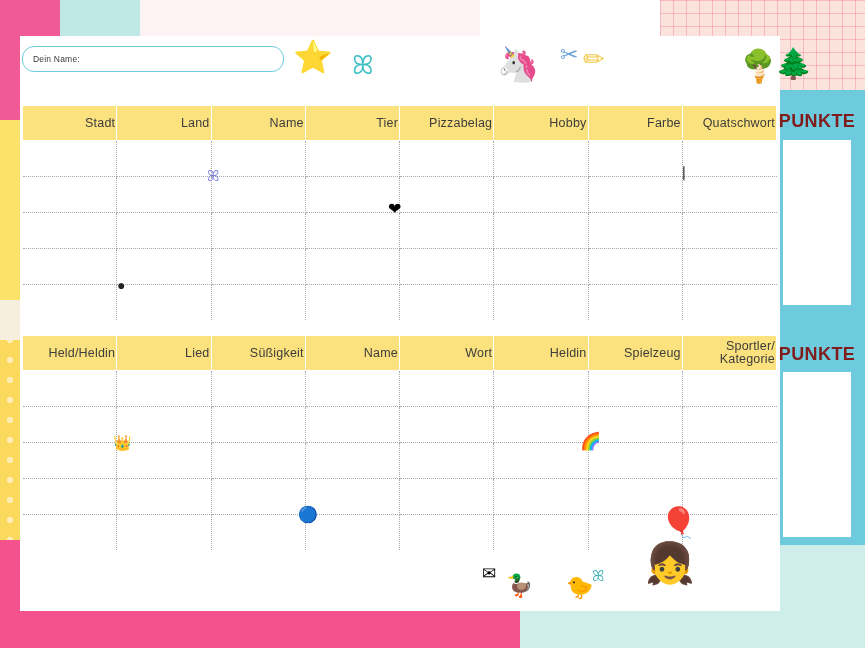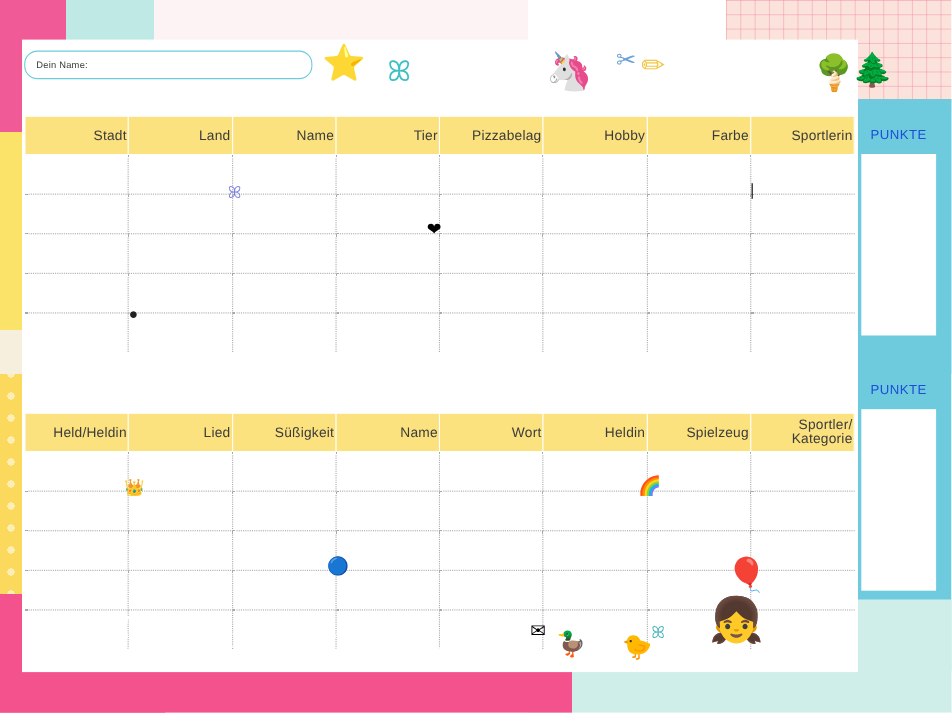--- a/index.html
+++ b/index.html
@@ -111,21 +111,21 @@
     color: #3a3a3a;
     padding-left: 10px;
     letter-spacing: .2px;
   }
 
   
   .grid-wrap {
     position: absolute;
   }
   .grid-wrap.g1 { left: 22px; top: 105px; width: 755px; height: 205px; }
-  .grid-wrap.g2 { left: 22px; top: 335px; width: 755px; height: 210px; margin-top: 40px; }
+  .grid-wrap.g2 { left: 22px; top: 335px; width: 755px; height: 210px; }
 
   table.kat {
     border-collapse: collapse;
     width: 755px;
     table-layout: fixed;
     text-align: right;
   }
   table.kat th {
     height: 32px;
     background: #fbe27e;
@@ -149,23 +149,23 @@
   
   .punkte-frame {
     position: absolute;
     background: #ffffff;
   }
   .punkte-frame.p1 { left: 783px; top: 140px; width: 68px; height: 165px; }
   .punkte-frame.p2 { left: 783px; top: 372px; width: 68px; height: 165px; }
   .punkte-head {
     position: absolute;
     background: #6ecbdd;
-    color: #1d4ed8;
-    font-weight: normal;
-    font-size: 12px;
+    color: #7f1d1d;
+    font-weight: bold;
+    font-size: 18px;
     letter-spacing: .4px;
     display: flex;
     align-items: center;
     justify-content: center;
   }
   .punkte-head.h1 { left: 783px; top: 105px; width: 68px; height: 33px; }
   .punkte-head.h2 { left: 783px; top: 336px; width: 68px; height: 36px; }
 
   
   .legend {
@@ -265,21 +265,21 @@
     <table class="kat">
       <thead>
         <tr>
           <th>Stadt</th>
           <th>Land</th>
           <th>Name</th>
           <th>Tier</th>
           <th>Pizzabelag</th>
           <th>Hobby</th>
           <th>Farbe</th>
-          <th>Sportlerin</th>
+          <th>Quatschwort</th>
         </tr>
       </thead>
       <tbody>
         <tr>
           <td></td>
             <td></td>
           <td></td>
             <td></td>
           <td></td>
             <td></td>

